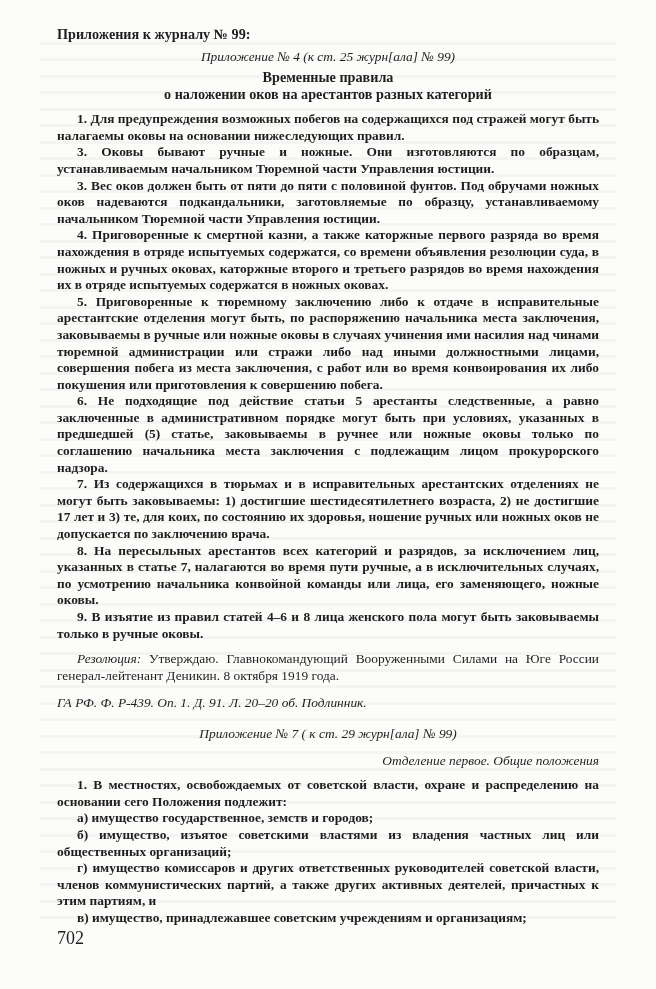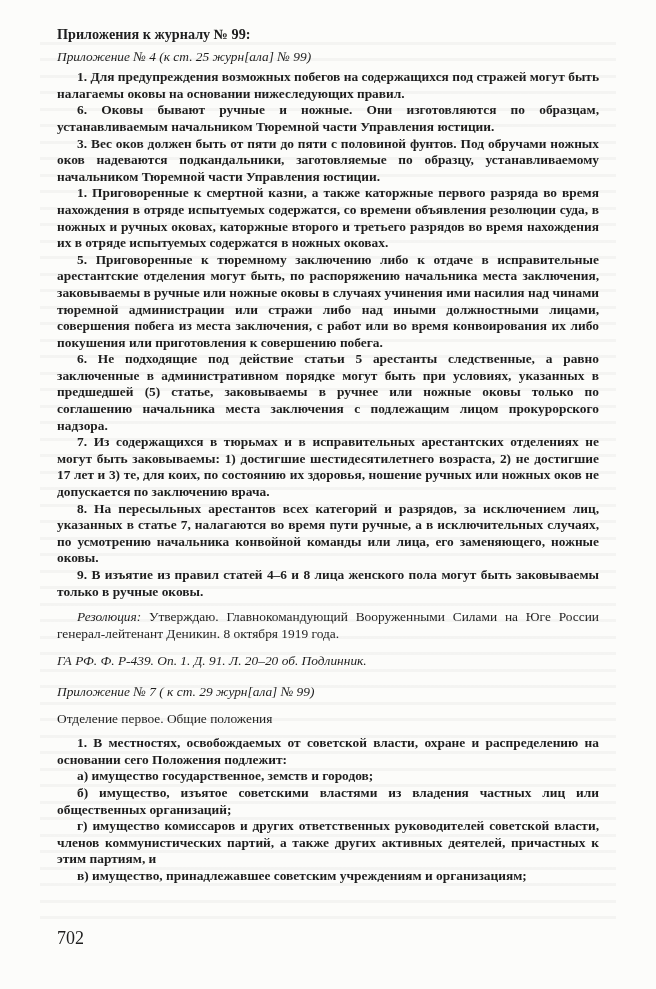--- a/index.html
+++ b/index.html
@@ -34,36 +34,37 @@
     line-height:16.6px;
   }
 
   .doc-header {
     font-weight:bold;
     font-size:14.2px;
     margin:0 0 6px 0;
   }
 
   .caption {
-    text-align:left;
+    text-align:center;
     font-style:italic;
     margin:6px 0 4px 0;
   }
 
   .title {
     text-align:center;
     font-weight:bold;
     font-size:14.2px;
     line-height:17px;
     margin:4px 0 8px 0;
   }
   .title div { margin:0; }
 
   .section-heading {
-    text-align:left;
+    text-align:right;
+    font-style:italic;
     margin:10px 0 8px 0;
   }
 
   p.body {
     margin:0;
     text-align:justify;
     text-indent:20px;
     font-weight:bold;
   }
 
@@ -99,25 +100,29 @@
 <div class="page">
   <div class="bleed"></div>
 
   <div class="content">
 
     <p class="doc-header">Приложения к журналу № 99:</p>
 
     <div>
       <p class="caption">Приложение № 4 (к ст. 25 журн[ала] № 99)</p>
 
+      <div class="title">
+        <div>Временные правила</div>
+        <div>о наложении оков на арестантов разных категорий</div>
+      </div>
 
       <p class="body">1. Для предупреждения возможных побегов на содержащихся под стражей могут быть налагаемы оковы на основании нижеследующих правил.</p>
-      <p class="body">6. Оковы бывают ручные и ножные. Они изготовляются по образцам, устанавливаемым начальником Тюремной части Управления юстиции.</p>
+      <p class="body">3. Оковы бывают ручные и ножные. Они изготовляются по образцам, устанавливаемым начальником Тюремной части Управления юстиции.</p>
       <p class="body">3. Вес оков должен быть от пяти до пяти с половиной фунтов. Под обручами ножных оков надеваются подкандальники, заготовляемые по образцу, устанавливаемому начальником Тюремной части Управления юстиции.</p>
-      <p class="body">1. Приговоренные к смертной казни, а также каторжные первого разряда во время нахождения в отряде испытуемых содержатся, со времени объявления резолюции суда, в ножных и ручных оковах, каторжные второго и третьего разрядов во время нахождения их в отряде испытуемых содержатся в ножных оковах.</p>
+      <p class="body">4. Приговоренные к смертной казни, а также каторжные первого разряда во время нахождения в отряде испытуемых содержатся, со времени объявления резолюции суда, в ножных и ручных оковах, каторжные второго и третьего разрядов во время нахождения их в отряде испытуемых содержатся в ножных оковах.</p>
       <p class="body">5. Приговоренные к тюремному заключению либо к отдаче в исправительные арестантские отделения могут быть, по распоряжению начальника места заключения, заковываемы в ручные или ножные оковы в случаях учинения ими насилия над чинами тюремной администрации или стражи либо над иными должностными лицами, совершения побега из места заключения, с работ или во время конвоирования их либо покушения или приготовления к совершению побега.</p>
       <p class="body">6. Не подходящие под действие статьи 5 арестанты следственные, а равно заключенные в административном порядке могут быть при условиях, указанных в предшедшей (5) статье, заковываемы в ручнее или ножные оковы только по соглашению начальника места заключения с подлежащим лицом прокурорского надзора.</p>
       <p class="body">7. Из содержащихся в тюрьмах и в исправительных арестантских отделениях не могут быть заковываемы: 1) достигшие шестидесятилетнего возраста, 2) не достигшие 17 лет и 3) те, для коих, по состоянию их здоровья, ношение ручных или ножных оков не допускается по заключению врача.</p>
       <p class="body">8. На пересыльных арестантов всех категорий и разрядов, за исключением лиц, указанных в статье 7, налагаются во время пути ручные, а в исключительных случаях, по усмотрению начальника конвойной команды или лица, его заменяющего, ножные оковы.</p>
       <p class="body">9. В изъятие из правил статей 4–6 и 8 лица женского пола могут быть заковываемы только в ручные оковы.</p>
 
 
       <p class="resolution"><span class="label">Резолюция:</span><span> Утверждаю. Главнокомандующий Вооруженными Силами на Юге России генерал-лейтенант Деникин. 8 октября 1919 года.</span></p>
 
       <p class="archive">ГА РФ. Ф. Р-439. Оп. 1. Д. 91. Л. 20–20 об. Подлинник.</p>

